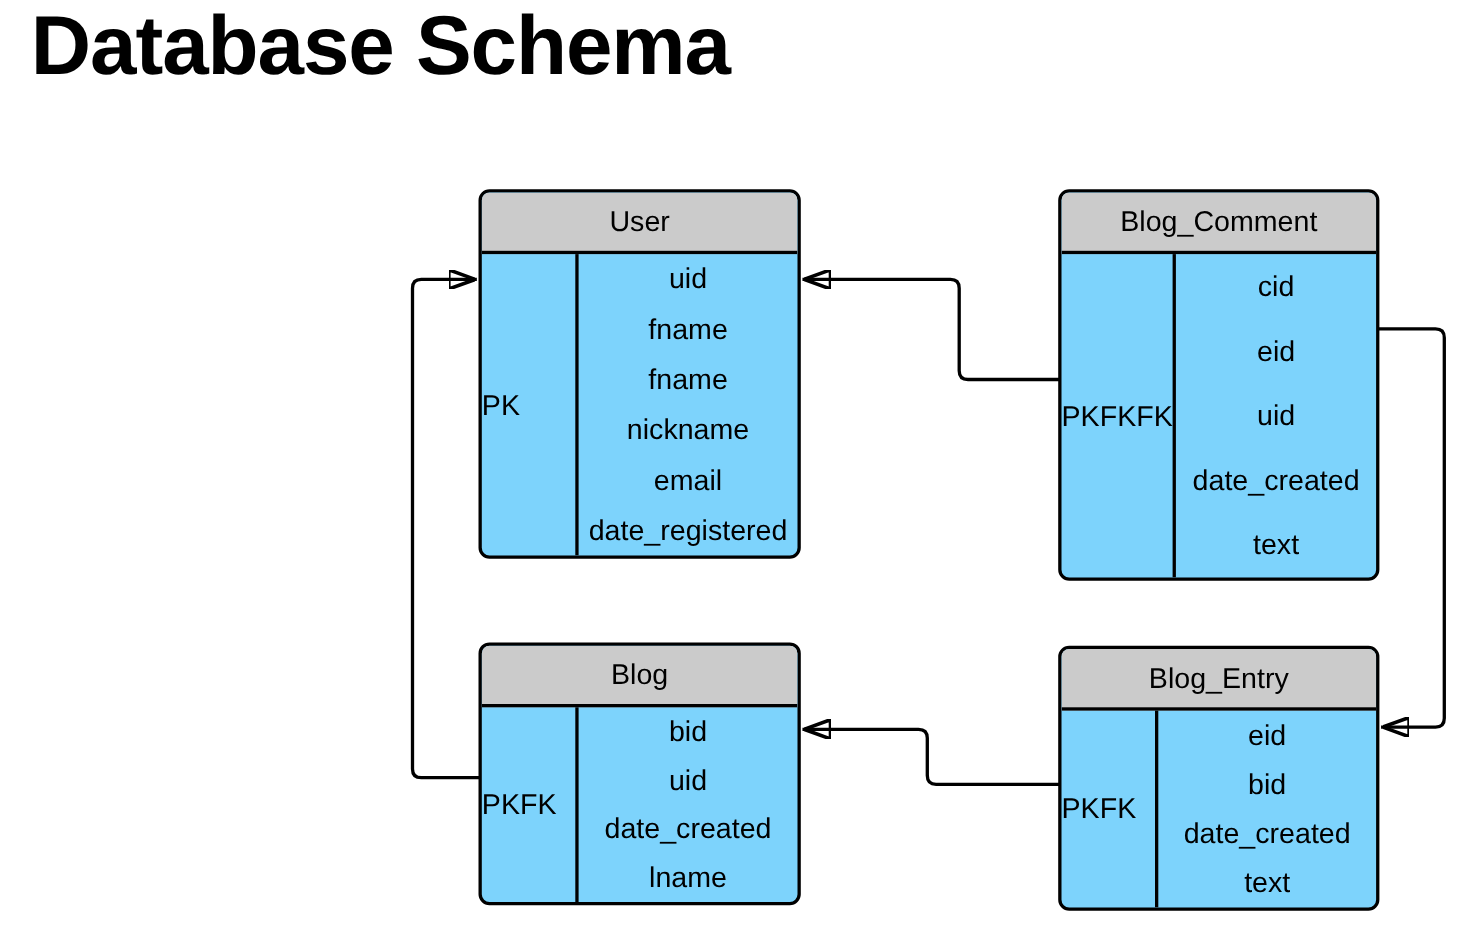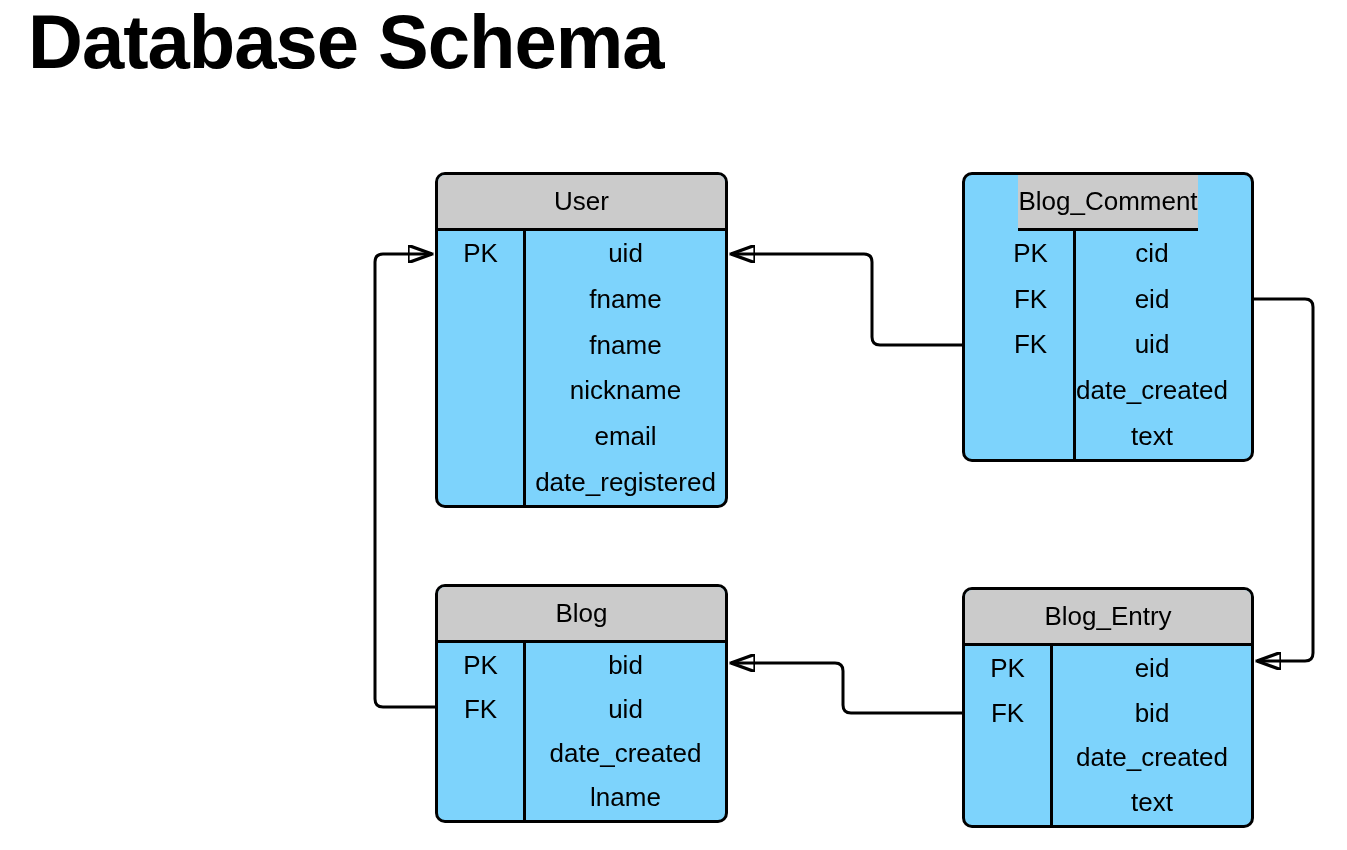--- a/index.html
+++ b/index.html
@@ -49,21 +49,21 @@
     color: #000000;
   }
   .entity-body {
     flex: 1;
     display: flex;
   }
   .key-col {
     flex: 0 0 85px;
     border-right: 3px solid #000000;
     display: flex;
-    flex-direction: column;
+    flex-direction: row;
   }
   .field-col {
     flex: 1;
     display: flex;
     flex-direction: column;
   }
   .cell {
     flex: 1;
     display: flex;
     align-items: center;
@@ -107,21 +107,21 @@
         <div class="cell">uid</div>
         <div class="cell">fname</div>
         <div class="cell">fname</div>
         <div class="cell">nickname</div>
         <div class="cell">email</div>
         <div class="cell">date_registered</div>
       </div>
     </div>
   </div>
 
-  <div class="entity" style="left:962px; top:172px; width:292px; height:290px;align-items:center;">
+  <div class="entity" style="left:962px; top:172px; width:292px; height:356px;">
     <div class="entity-header">Blog_Comment</div>
     <div class="entity-body">
       <div class="key-col">
         <div class="cell">PK</div>
         <div class="cell">FK</div>
         <div class="cell">FK</div>
         <div class="cell"></div>
         <div class="cell"></div>
       </div>
       <div class="field-col">

